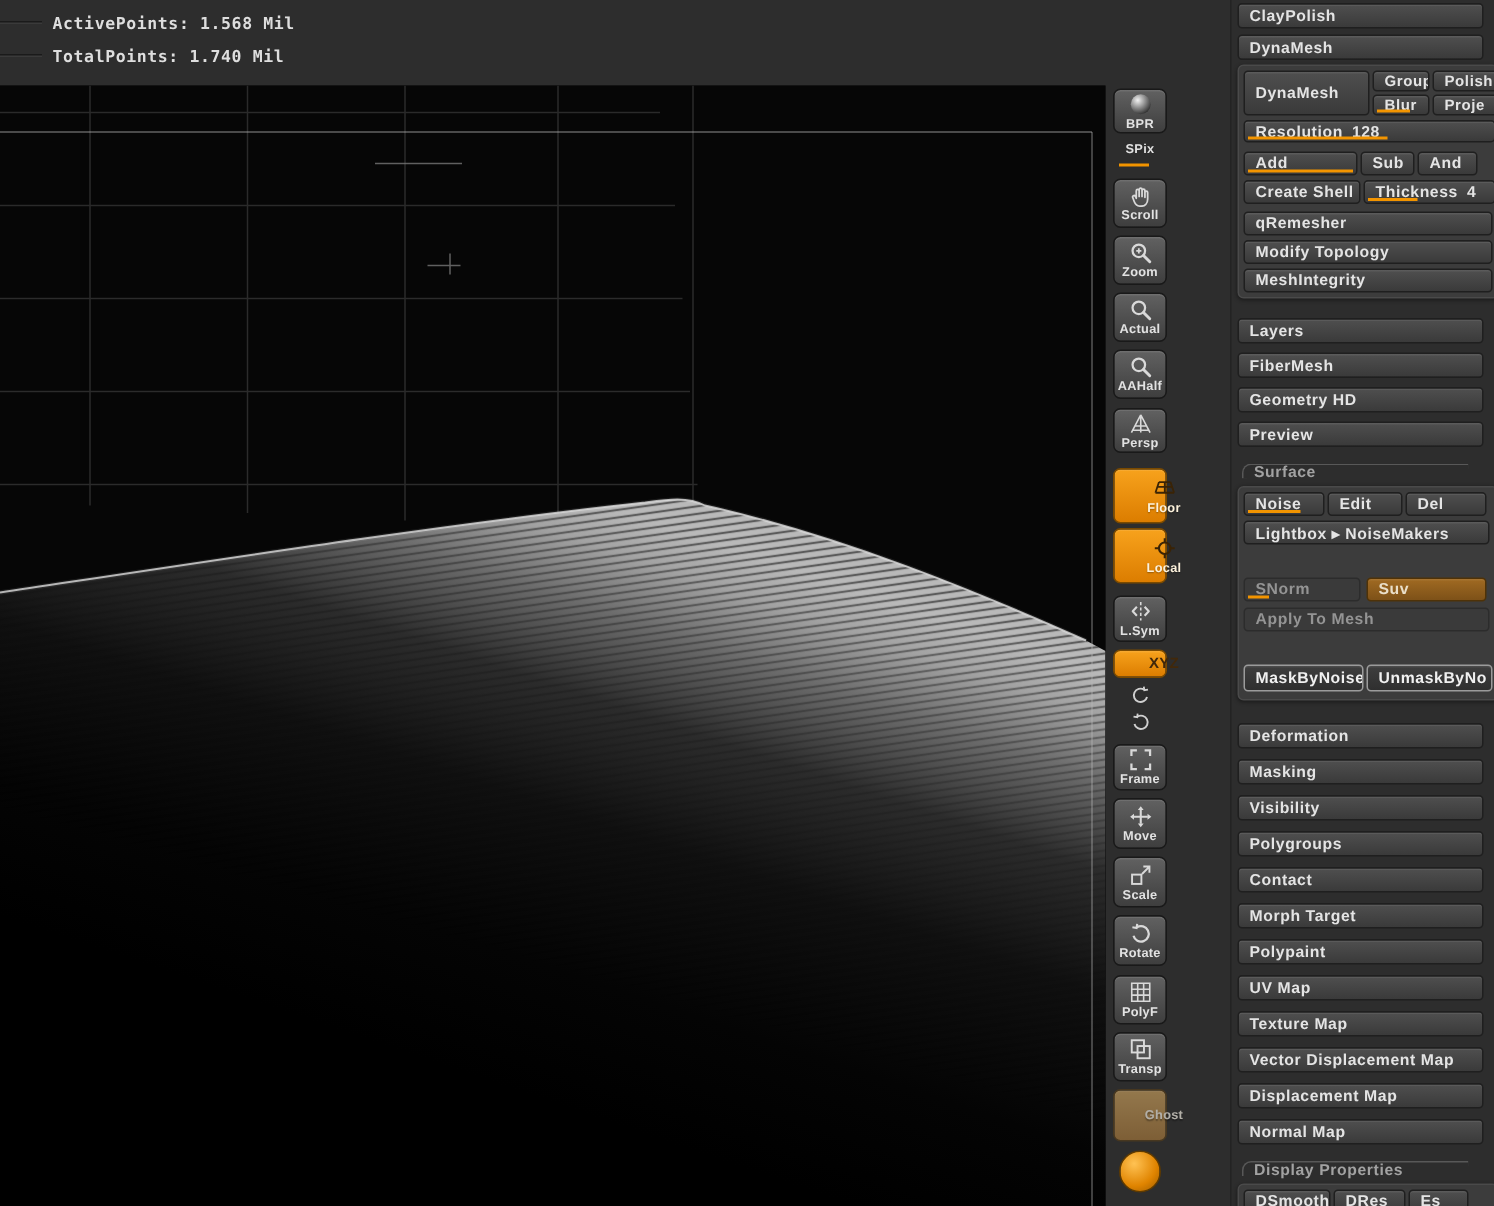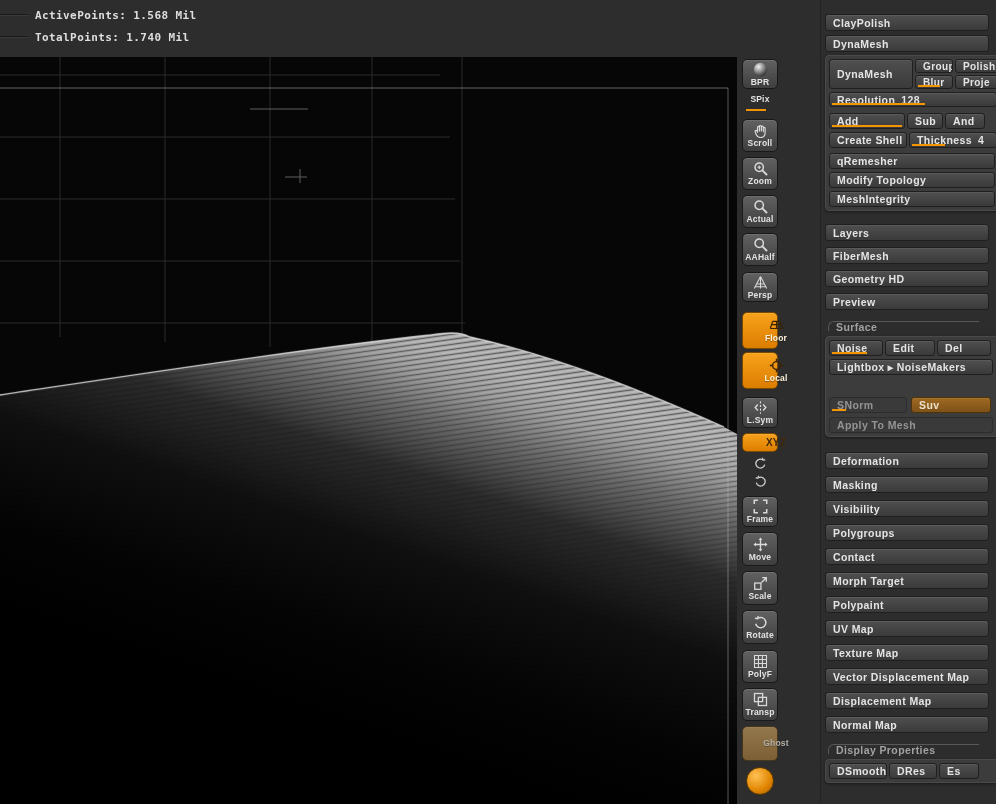--- a/index.html
+++ b/index.html
@@ -57,21 +57,21 @@
   .outlined { background:linear-gradient(#3e3e3e,#2f2f2f); border:1px solid #9b9b9b; color:#f0f0f0; height:18px; }
   .suv { background:linear-gradient(#a06a22,#7d5118); border-color:#4e3208; color:#eadfc9; }
   .inset { background:#3c3c3c; border:1px solid #4a4a4a; border-radius:4px; padding:3px; margin:3px 2px 0 0;
            width:174px; box-shadow:0 1px 3px rgba(0,0,0,.45); }
   .row { display:flex; align-items:stretch; }
   .row .btn + .btn, .row > * + * { margin-left:2px; }
   .phead { height:15px; width:164px; color:#a2a2a2; font-size:10.5px; font-weight:bold; letter-spacing:.4px;
            display:flex; align-items:flex-end; padding-left:11px; position:relative; }
   .phead::before { content:''; position:absolute; left:3px; top:3px; width:150px; height:9px;
                    border-left:1px solid #585858; border-top:1px solid #585858; border-top-left-radius:6px; }
-  .mt2{margin-top:14px}.mt3{margin-top:3px}.mt4{margin-top:4px}.mt5{margin-top:5px}.mt6{margin-top:6px}
+  .mt2{margin-top:2px}.mt3{margin-top:3px}.mt4{margin-top:4px}.mt5{margin-top:5px}.mt6{margin-top:6px}
   .mt7{margin-top:7px}.mt8{margin-top:8px}.mt13{margin-top:13px}.mt15{margin-top:15px}.mt22{margin-top:22px}
   .hidden-defs { position:absolute; width:0; height:0; overflow:hidden; }
 </style>
 </head>
 <body>
 
 <svg class="hidden-defs" aria-hidden="true">
   <defs>
     <radialGradient id="gsp" cx="35%" cy="30%" r="75%">
       <stop offset="0" stop-color="#f2f2f2"></stop>
@@ -411,20 +411,28 @@
             <span>SNorm</span>
             <div class="sfill" style="width:14px"></div>
           </div>
         <div class="btn suv" style="width:80px;height:16px;margin-left:4px">
             <span>Suv</span>
           </div>
       </div>
       <div class="btn dim mt4" style="width:164px;height:16px">
           <span>Apply To Mesh</span>
         </div>
+      <div class="row mt22" style="padding-bottom:2px">
+        <div class="btn outlined" style="width:80px">
+            <span>MaskByNoise</span>
+          </div>
+        <div class="btn outlined" style="width:84px">
+            <span>UnmaskByNo</span>
+          </div>
+      </div>
     </div>
 
     <div class="btn mt15">
         <span>Deformation</span>
       </div>
     <div class="btn mt7">
         <span>Masking</span>
       </div>
     <div class="btn mt7">
         <span>Visibility</span>

